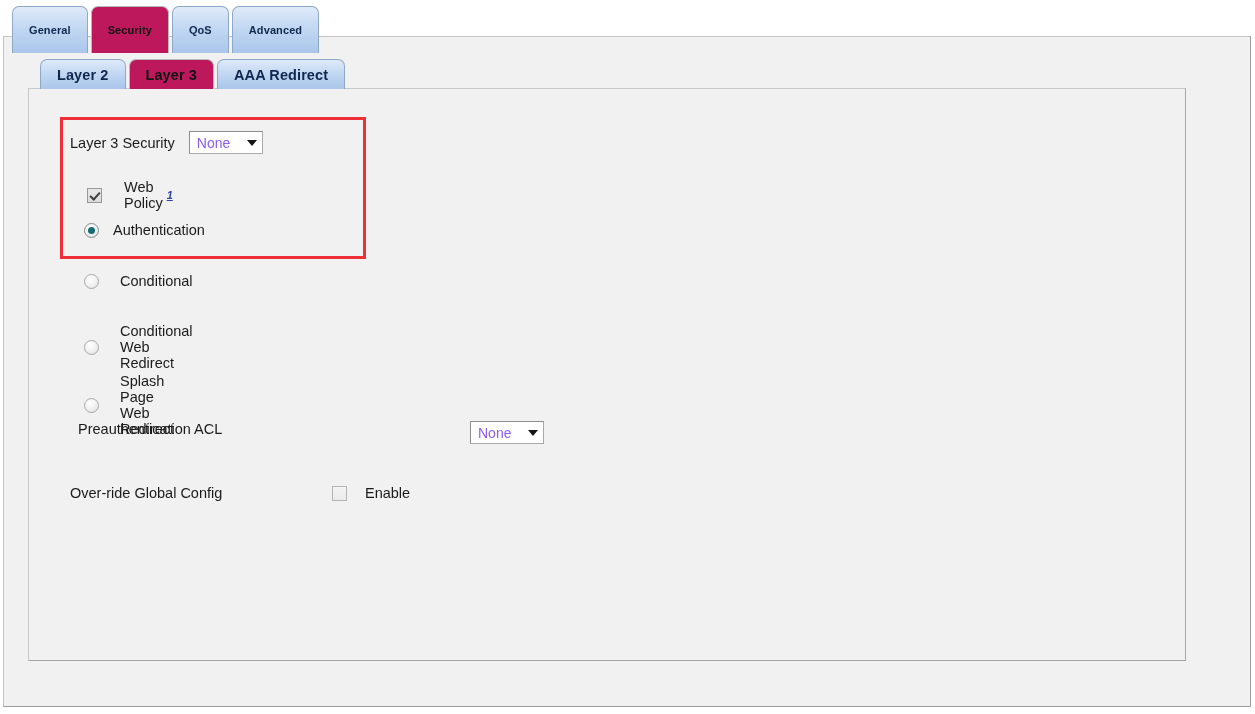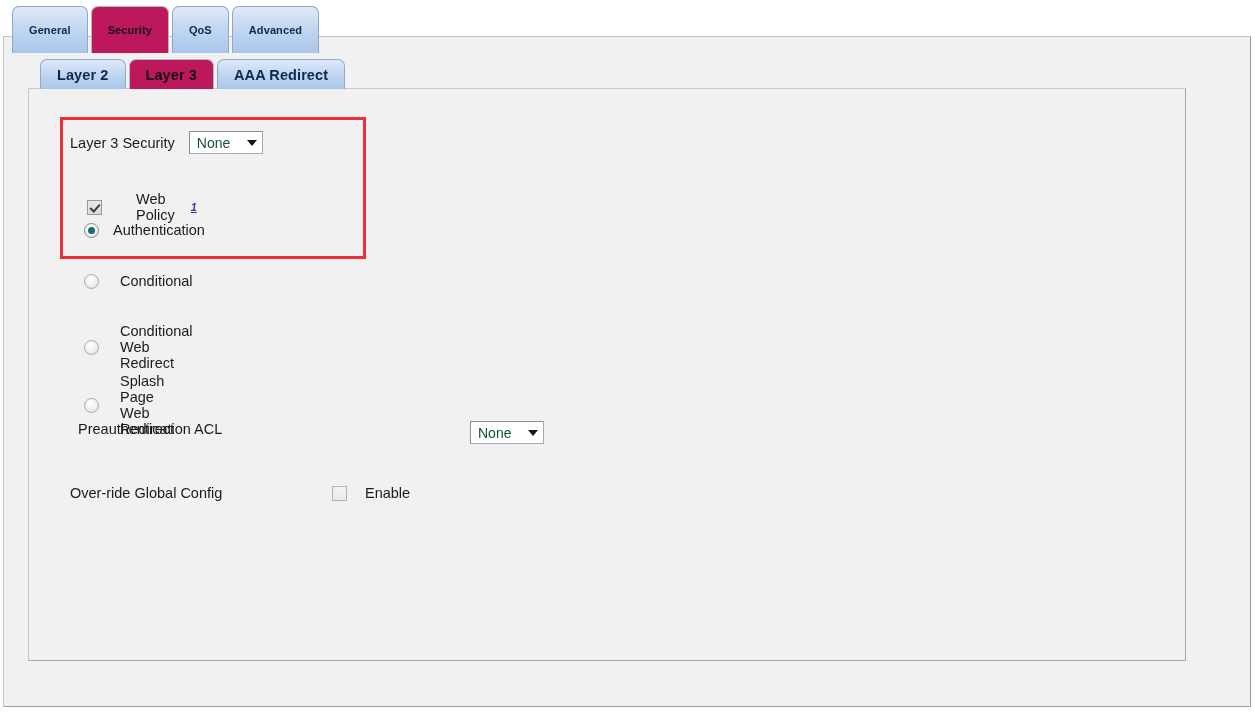--- a/index.html
+++ b/index.html
@@ -103,21 +103,21 @@
     display: inline-flex;
     align-items: center;
     justify-content: space-between;
     background: #ffffff;
     border: 1px solid #a9a9a9;
     border-top-color: #8d8d8d;
     border-left-color: #8d8d8d;
     height: 23px;
     padding: 0 5px 0 7px;
     font-size: 14px;
-    color: #14532d;
+    color: #8b5cf6;
     cursor: pointer;
     min-width: 74px;
   }
   .select .caret {
     margin-left: 9px;
     width: 0; height: 0;
     border-left: 5px solid transparent;
     border-right: 5px solid transparent;
     border-top: 6px solid #151515;
   }
@@ -161,21 +161,21 @@
     cursor: pointer;
   }
   .rb.on { border-color: #7f8c90; }
   .rb.on::after {
     content: "";
     width: 7px; height: 7px;
     border-radius: 50%;
     background: #186b72;
   }
 
-  #row-webpolicy { position: absolute; left: 17px; top: 60px; gap: 12px; }
+  #row-webpolicy { position: absolute; left: 17px; top: 48px; }
   #row-webpolicy .lbl { margin-left: 22px; }
   .footnote {
     color: #2f3fb0;
     font-style: italic;
     font-weight: bold;
     font-size: 11px;
     text-decoration: underline;
     vertical-align: super;
     margin-left: 4px;
     cursor: pointer;

